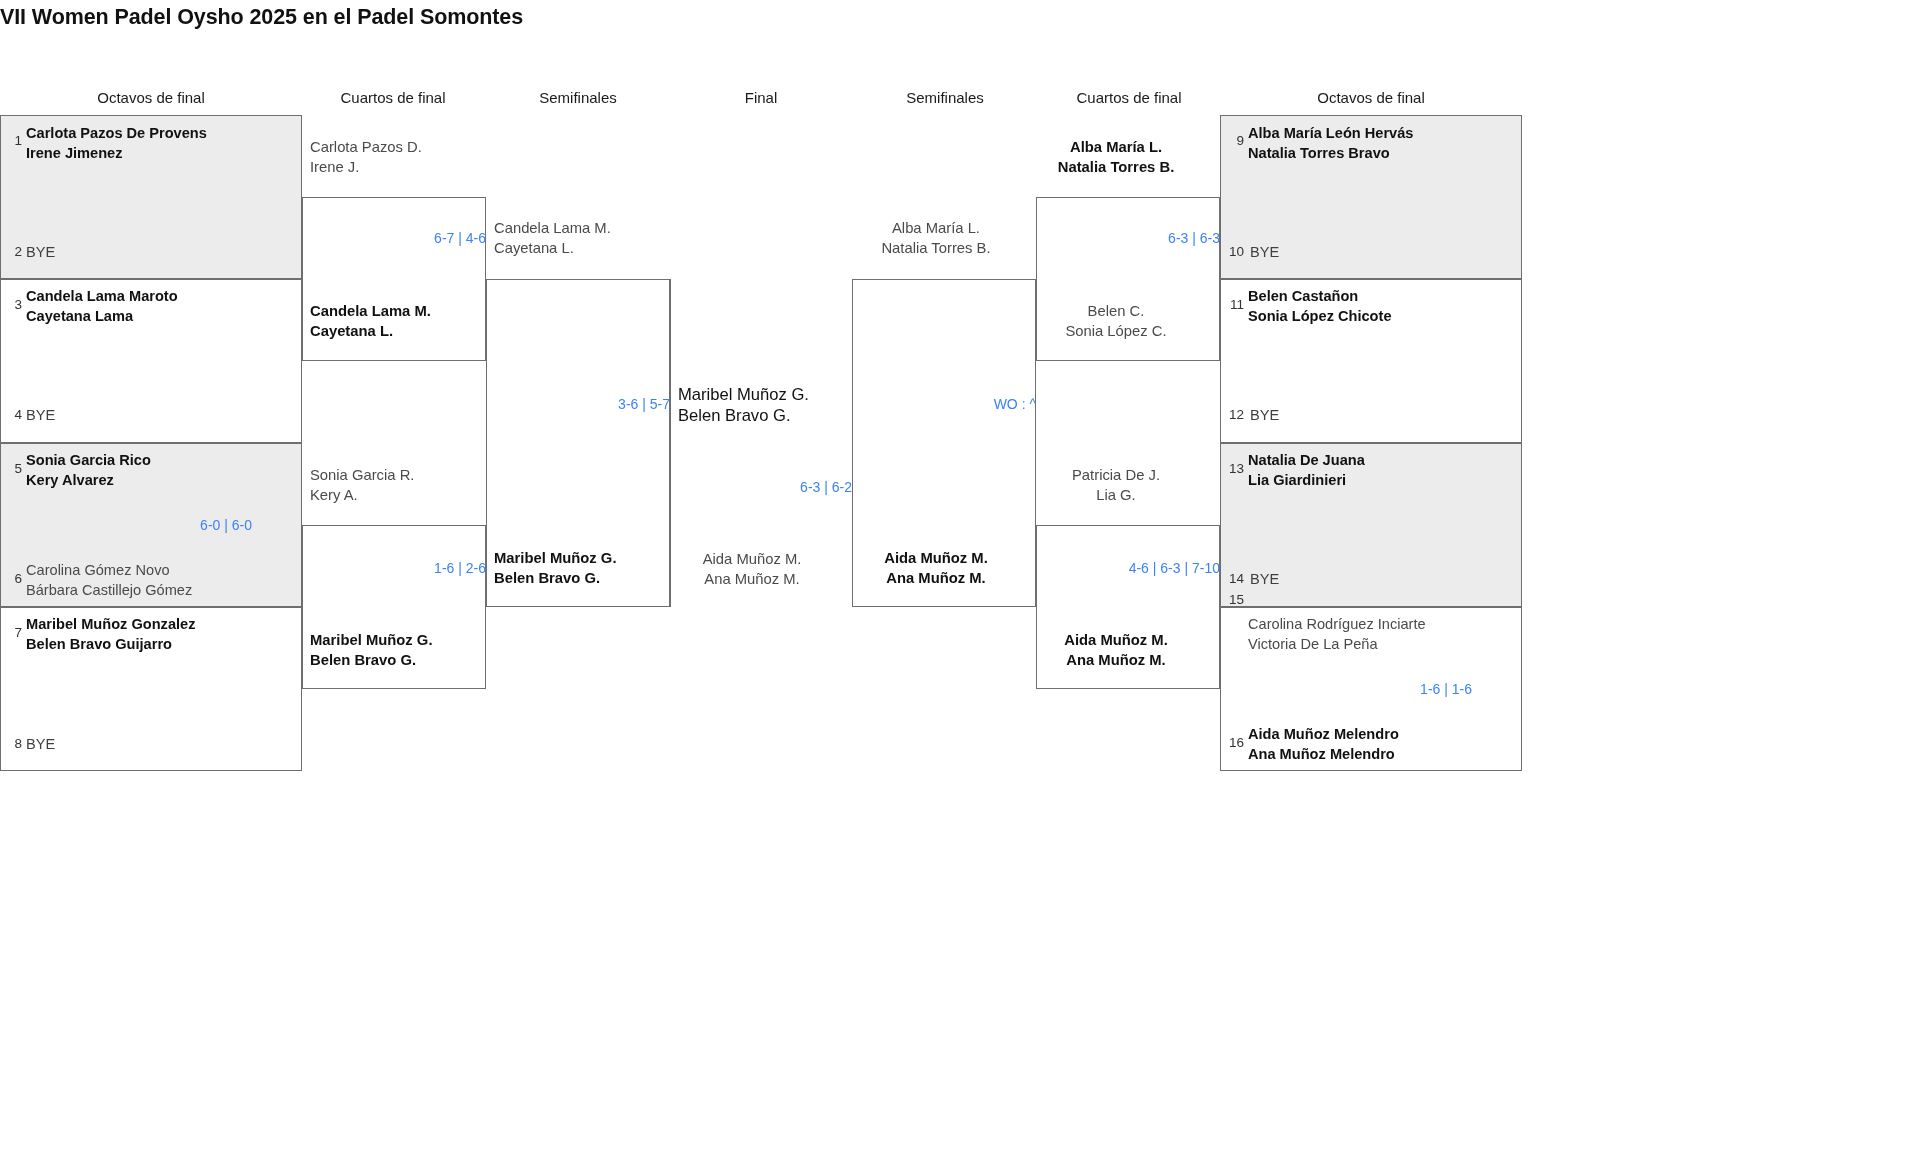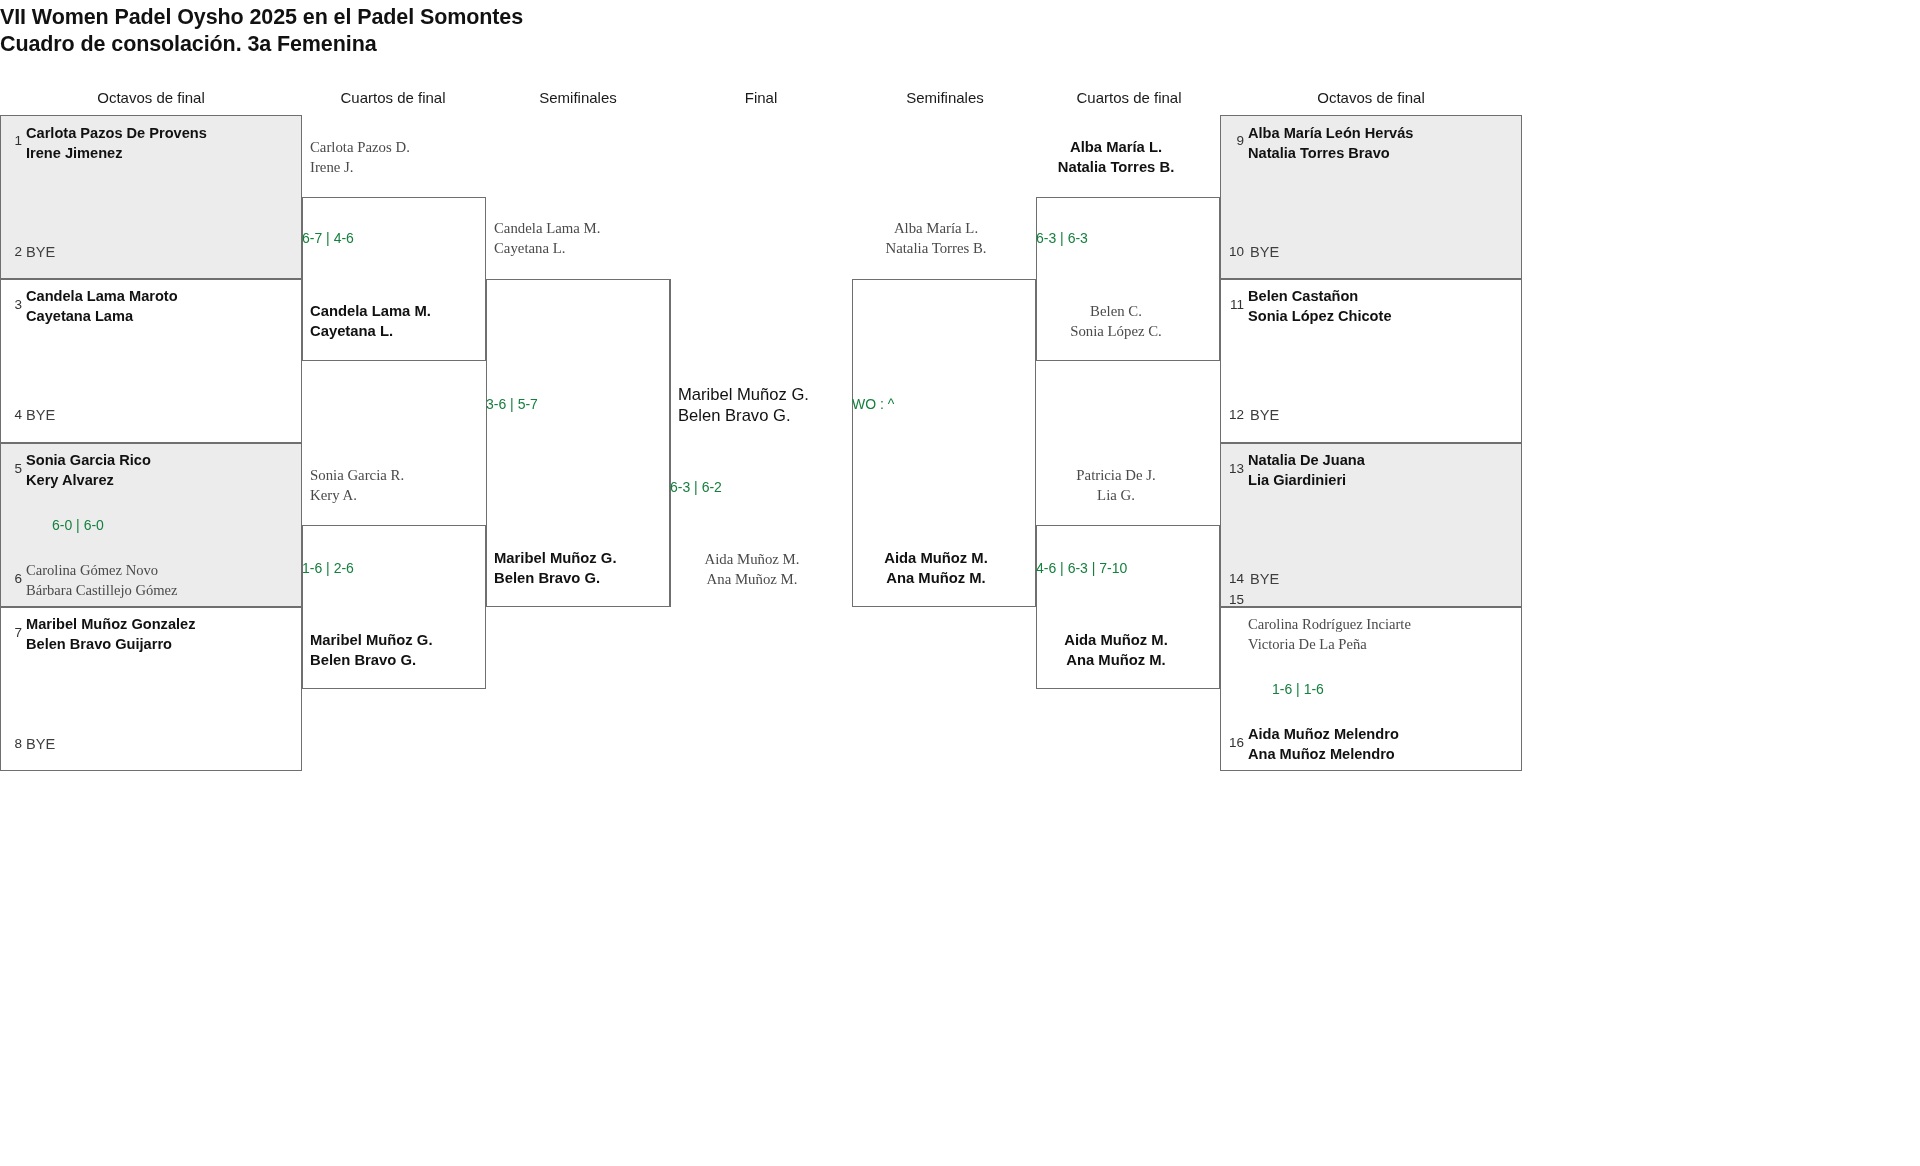--- a/index.html
+++ b/index.html
@@ -47,46 +47,45 @@
   .seed-num {
     position: absolute; font-size: 13.5px; color: #333;
     width: 20px; text-align: right; line-height: 16px;
   }
   .team {
     position: absolute; font-size: 14.6px; line-height: 19.5px;
     white-space: nowrap;
   }
   .team .ln { display: block; }
   .win  { font-weight: bold; color: #111; }
-  .lose { font-weight: normal; color: #4a4a4a; font-family: Liberation Serif, serif; }
+  .lose { font-weight: normal; color: #4a4a4a; }
   .bye  { font-size: 14.6px; color: #3f3f3f; font-weight: normal; text-align: center; }
 
   
   .adv {
     position: absolute; font-size: 14.8px; line-height: 19.5px;
     white-space: nowrap;
   }
   .adv.big { font-size: 16.6px; line-height: 21px; }
   .adv .ln { display: block; }
   .adv.right { text-align: center; }
 
   
   .score {
-    position: absolute; font-size: 14px; color: #15803d;
-    text-align: left; white-space: nowrap; line-height: 17px;
+    position: absolute; font-size: 14px; color: #3b82f6;
+    text-align: right; white-space: nowrap; line-height: 17px;
   }
 </style>
 </head>
 <body>
 
 <div id="stage">
 
   <div class="title-block">
     <div class="title-line">VII Women Padel Oysho 2025 en el Padel Somontes</div>
-    <div class="title-line">Cuadro de consolación. 3a Femenina</div>
   </div>
 
   <div class="round-header" style="left:61px;  top:89px; width:180px;">Octavos de final</div>
   <div class="round-header" style="left:303px; top:89px; width:180px;">Cuartos de final</div>
   <div class="round-header" style="left:488px; top:89px; width:180px;">Semifinales</div>
   <div class="round-header" style="left:671px; top:89px; width:180px;">Final</div>
   <div class="round-header" style="left:855px; top:89px; width:180px;">Semifinales</div>
   <div class="round-header" style="left:1039px;top:89px; width:180px;">Cuartos de final</div>
   <div class="round-header" style="left:1281px;top:89px; width:180px;">Octavos de final</div>
 

